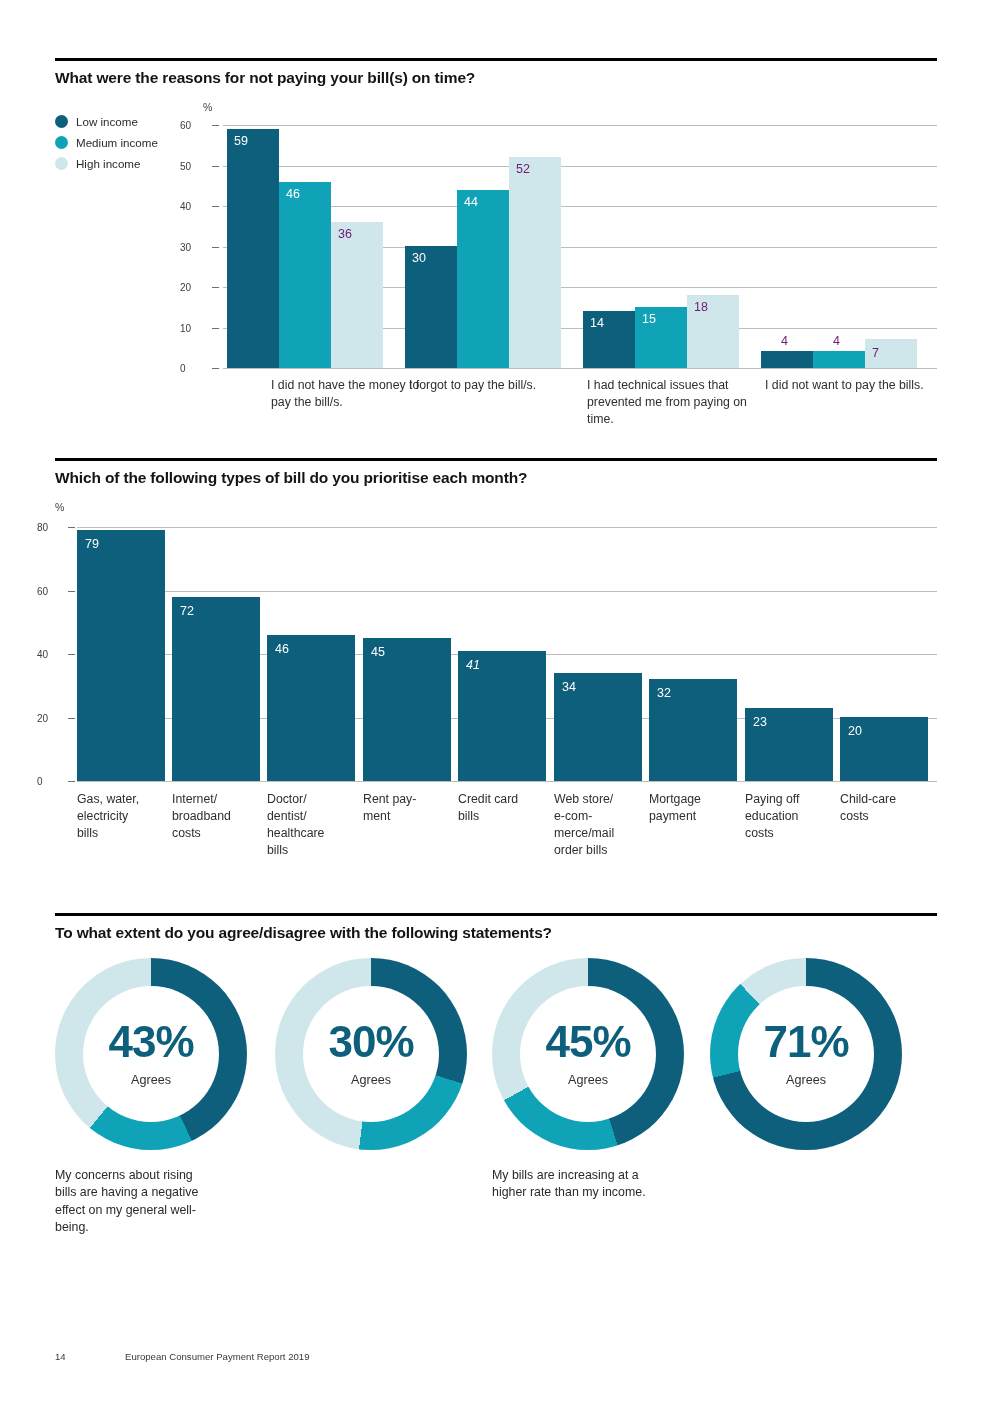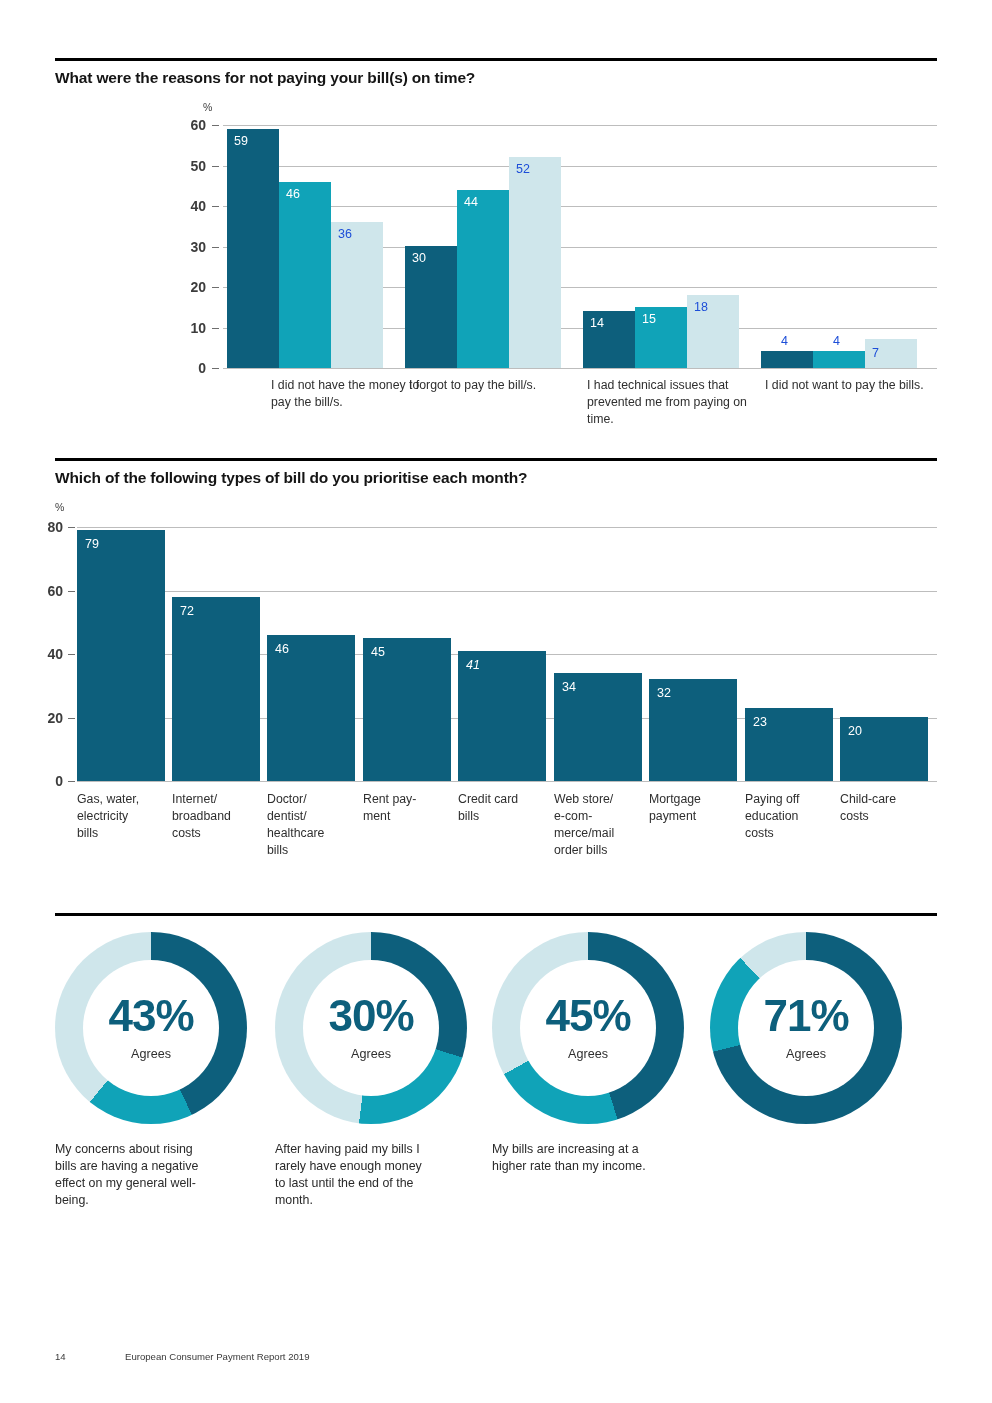--- a/index.html
+++ b/index.html
@@ -15,30 +15,30 @@
   
   .section{position:absolute;left:55px;width:882px;}
   .rule{height:3px;background:#000;width:100%;}
   .sec-title{
     font-size:15.5px;font-weight:bold;letter-spacing:-0.15px;
     color:#141414;margin-top:7px;line-height:1.25;
   }
 
   
   .pct-mark{font-size:10.5px;color:#3c3c3c;}
-  .axis-label{font-size:14px;color:#3c3c3c;text-align:right;
-              position:absolute;transform:translateY(-50%);width:26px;font-weight:bold;}
+  .axis-label{font-size:10px;color:#3c3c3c;text-align:left;
+              position:absolute;transform:translateY(-50%);width:26px;}
   .gridline{position:absolute;height:1px;background:#9a9a9a;opacity:.65;}
   .tick{position:absolute;height:1px;width:7px;background:#6e6e6e;}
   .bar{position:absolute;bottom:0;}
   .bar-val{
     position:absolute;font-size:12.5px;line-height:1;white-space:nowrap;
   }
   .val-in{color:#ffffff;}
-  .val-out{color:#1d4ed8;}
+  .val-out{color:#701a75;}
   .cat-label{
     position:absolute;font-size:12.3px;line-height:1.36;color:#2f2f2f;
   }
 
   
   .legend1{position:absolute;left:0;top:0;}
   .legend1 .li{display:flex;align-items:center;margin-bottom:8px;}
   .dot{width:13px;height:13px;border-radius:50%;margin-right:8px;flex:0 0 auto;}
   .legend1 .lt{font-size:11.6px;color:#2b2b2b;}
 
@@ -68,20 +68,34 @@
 <body>
 
 <div class="page">
 
   <div class="section" style="top:58px;">
     <div class="rule"></div>
     <div class="sec-title">What were the reasons for not paying your bill(s) on time?</div>
 
     <div style="position:relative;height:330px;margin-top:14px;">
 
+      <div class="legend1" style="top:14px;">
+        <div class="li">
+          <span class="dot" style="background:#0d5f7c"></span>
+          <span class="lt">Low income</span>
+        </div>
+        <div class="li">
+          <span class="dot" style="background:#10a3b8"></span>
+          <span class="lt">Medium income</span>
+        </div>
+        <div class="li">
+          <span class="dot" style="background:#cfe6eb"></span>
+          <span class="lt">High income</span>
+        </div>
+      </div>
 
       <div style="position:absolute;left:148px;top:0;" class="pct-mark">%</div>
 
       <div style="position:absolute;left:0;top:0;width:882px;height:300px;">
 
         <div class="gridline" style="left:168px;top:24px;width:714px;"></div>
         <div class="gridline" style="left:168px;top:64.5px;width:714px;"></div>
         <div class="gridline" style="left:168px;top:105px;width:714px;"></div>
         <div class="gridline" style="left:168px;top:145.5px;width:714px;"></div>
         <div class="gridline" style="left:168px;top:186px;width:714px;"></div>
@@ -248,20 +262,21 @@
         <div class="cat-label" style="left:785px;top:290px;width:92px;">
           <div>Child-care</div>
           <div>costs</div>
         </div>
       </div>
     </div>
   </div>
 
   <div class="section" style="top:913px;">
     <div class="rule"></div>
+    <div class="sec-title">To what extent do you agree/disagree with the following statements?</div>
 
 
     <div style="position:relative;margin-top:16px;height:260px;">
 
       <div class="donut-wrap" style="left:0px;top:0;">
         <div class="donut" style="background:conic-gradient(#0d5f7c 0deg 154.8deg,#10a3b8 154.8deg 219.6deg,#cfe6eb 219.6deg 360deg);">
           <div class="hole">
             <div class="big">43%</div>
             <div class="sub">Agrees</div>
           </div>
@@ -274,26 +289,20 @@
         </div>
       </div>
 
       <div class="donut-wrap" style="left:220px;top:0;">
         <div class="donut" style="background:conic-gradient(#0d5f7c 0deg 108deg,#10a3b8 108deg 187.2deg,#cfe6eb 187.2deg 360deg);">
           <div class="hole">
             <div class="big">30%</div>
             <div class="sub">Agrees</div>
           </div>
         </div>
-        <div class="donut-cap" style="width:185px;">
-          <div>After having paid my bills I</div>
-          <div>rarely have enough money</div>
-          <div>to last until the end of the</div>
-          <div>month.</div>
-        </div>
       </div>
 
       <div class="donut-wrap" style="left:437px;top:0;">
         <div class="donut" style="background:conic-gradient(#0d5f7c 0deg 162deg,#10a3b8 162deg 241.2deg,#cfe6eb 241.2deg 360deg);">
           <div class="hole">
             <div class="big">45%</div>
             <div class="sub">Agrees</div>
           </div>
         </div>
         <div class="donut-cap" style="width:190px;">

